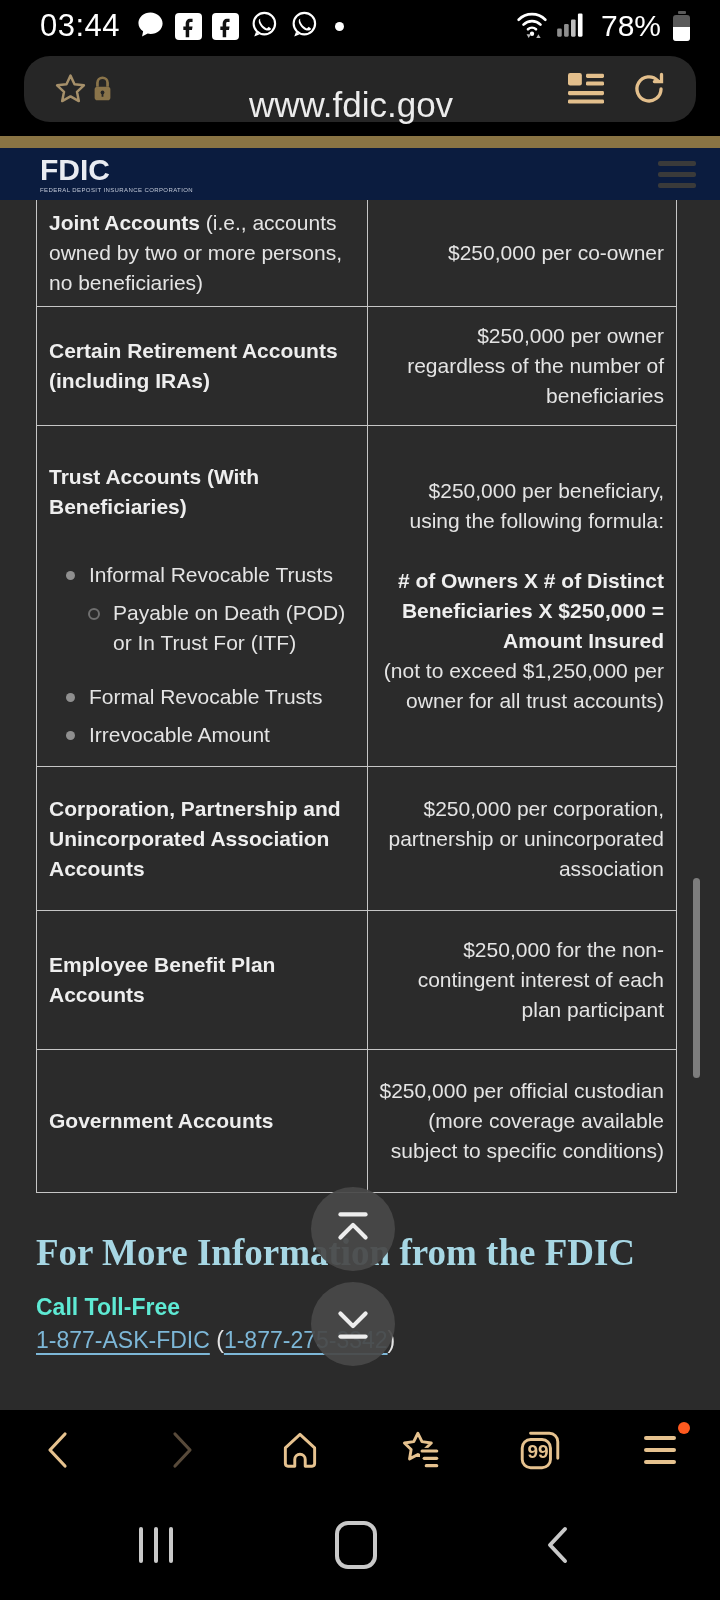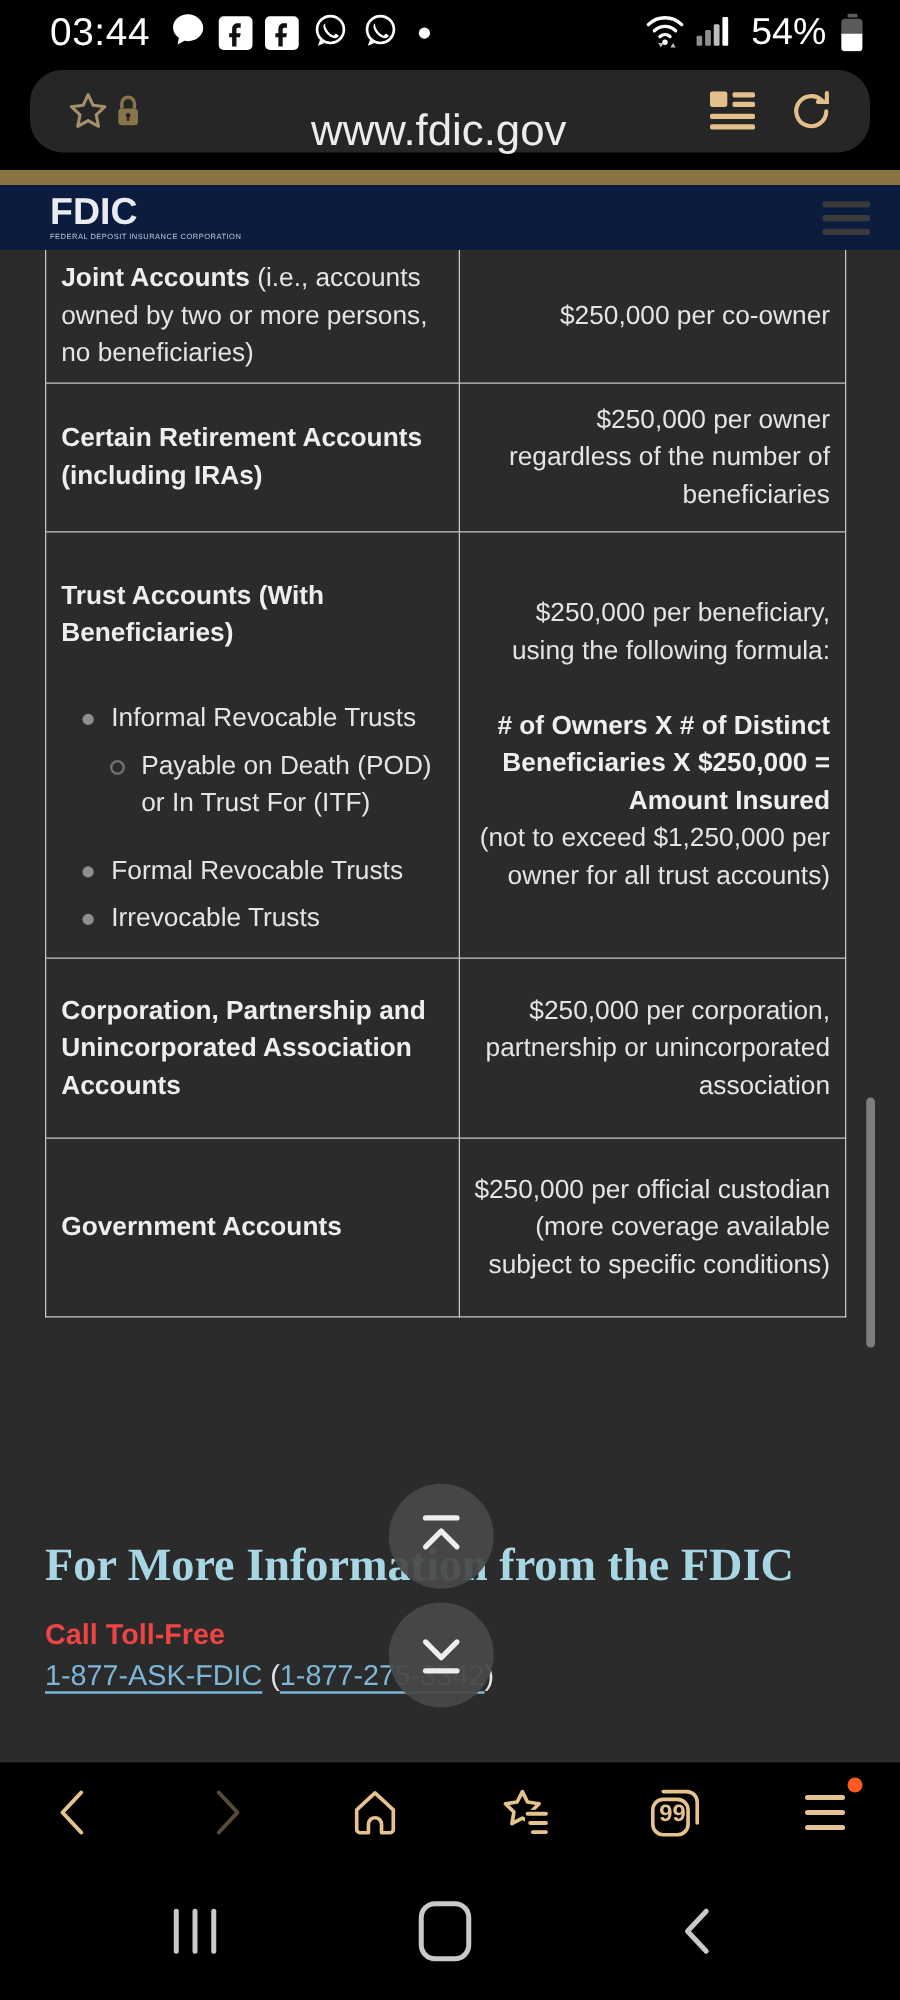--- a/index.html
+++ b/index.html
@@ -54,21 +54,21 @@
   .trust-cell ul { list-style:none; margin:38px 0 0 0; padding:0 0 0 40px; }
   .trust-cell li { position:relative; margin:0 0 8px 0; font-weight:400; color:#e4e4e4; }
   .trust-cell li.b::before { content:""; position:absolute; left:-23px; top:11px; width:9px; height:9px; border-radius:50%; background:#8f8f8f; }
   .trust-cell li.sub { margin:2px 0 24px 24px; }
   .trust-cell li.sub::before { content:""; position:absolute; left:-25px; top:10px; width:8px; height:8px; border-radius:50%; border:2px solid #6f6f6f; background:none; }
   .trust-cov p { margin:0; }
   .trust-cov .formula { font-weight:700; color:#efefef; margin-top:30px; }
   
   .more-info { position:absolute; left:36px; top:1022px; width:642px; }
   .more-info h2 { margin:8px 0 0 0; font-family:"Liberation Serif", serif; font-weight:600; font-size:37px; line-height:46px; color:#a7d7e4; }
-  .call-label { margin-top:18px; font-size:23px; font-weight:700; color:#ef4444; }
+  .call-label { margin-top:18px; font-size:23px; font-weight:700; color:#5eead4; }
   .phone-line { margin-top:6px; font-size:23px; }
   .more-info a { text-underline-offset:5px; }
   a.blue-link { color:#7db7d7; text-decoration:underline;text-align:right; }
   .calc-line { margin-top:20px; font-size:23px; line-height:34px; color:#e4e4e4; }
   
   .fab { position:absolute; left:311px; width:84px; height:84px; border-radius:50%; background:rgba(72,72,72,0.93); border:none; display:flex; align-items:center; justify-content:center; cursor:pointer; z-index:6; }
   .fab-up { top:987px; }
   .fab-down { top:1082px; }
   .scrollbar { position:absolute; left:693px; top:678px; width:7px; height:200px; border-radius:4px; background:#7d7d7d; }
   
@@ -137,21 +137,21 @@
           </svg>
       </span>
       <span>
         <svg width="28" height="30" viewBox="0 0 24 26">
             <rect x="0" y="17" width="4" height="7" rx="1" fill="#8e8e8e"></rect>
             <rect x="6" y="13" width="4" height="11" rx="1" fill="#8e8e8e"></rect>
             <rect x="12" y="9" width="4" height="15" rx="1" fill="#bdbdbd"></rect>
             <rect x="18" y="4" width="4" height="20" rx="1" fill="#fff"></rect>
           </svg>
       </span>
-      <span class="batt-pct">54%</span>
+      <span class="batt-pct">78%</span>
       <span class="battery">
         <span class="bat-cap"></span>
         <span class="bat-body">
             <span class="bat-fill"></span>
           </span>
       </span>
     </span>
   </div>
 
   <div class="url-row">
@@ -217,33 +217,37 @@
         <td class="type">Certain Retirement Accounts (including IRAs)</td>
         <td class="cov">$250,000 per owner regardless of the number of beneficiaries</td>
       </tr>
       <tr class="r3">
         <td class="type trust-cell">
           <div>Trust Accounts (With Beneficiaries)</div>
           <ul>
             <li class="b">Informal Revocable Trusts</li>
             <li class="sub">Payable on Death (POD) or In Trust For (ITF)</li>
             <li class="b">Formal Revocable Trusts</li>
-            <li class="b">Irrevocable Trusts</li>
+            <li class="b">Irrevocable Amount</li>
           </ul>
         </td>
         <td class="cov trust-cov">
           <p>$250,000 per beneficiary, using the following formula:</p>
           <p class="formula"># of Owners X # of Distinct Beneficiaries X $250,000 = Amount Insured</p>
           <p>(not to exceed $1,250,000 per owner for all trust accounts)</p>
         </td>
       </tr>
       <tr class="r4">
         <td class="type">Corporation, Partnership and Unincorporated Association Accounts</td>
         <td class="cov">$250,000 per corporation, partnership or unincorporated association</td>
       </tr>
+      <tr class="r5">
+        <td class="type">Employee Benefit Plan Accounts</td>
+        <td class="cov">$250,000 for the non-contingent interest of each plan participant</td>
+      </tr>
       <tr class="r6">
         <td class="type">Government Accounts</td>
         <td class="cov">$250,000 per official custodian (more coverage available subject to specific conditions)</td>
       </tr>
     </tbody>
       </table>
 
     <div class="more-info">
       <h2>For More Information from the FDIC</h2>
       <div class="call-label">Call Toll-Free</div>

